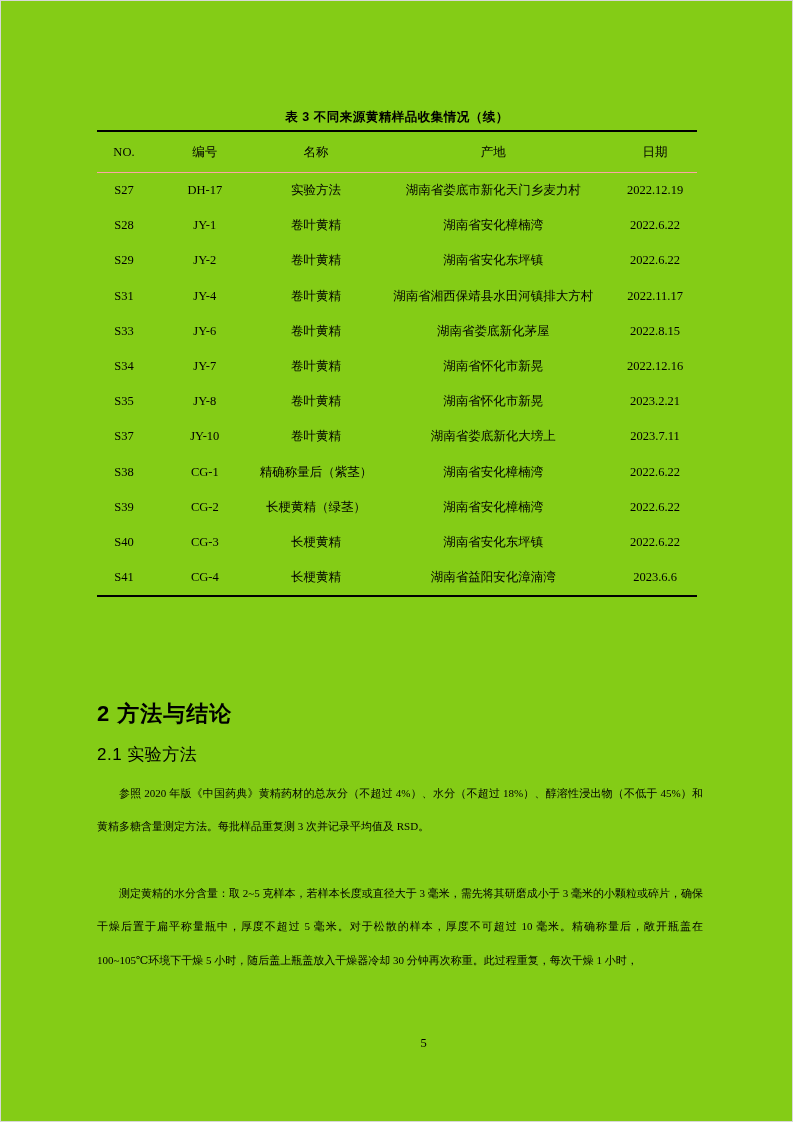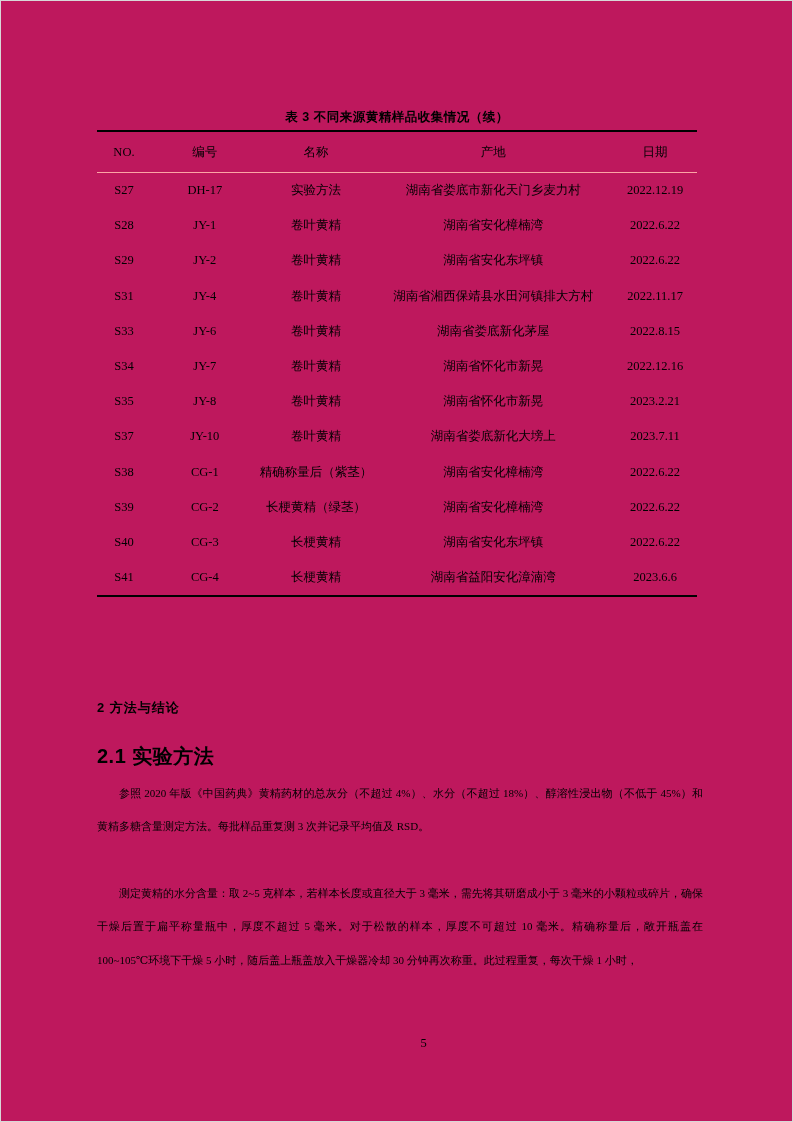--- a/index.html
+++ b/index.html
@@ -1,19 +1,19 @@
 <!DOCTYPE html>
 <html><head>
 <meta charset="utf-8">
 <style>
   html,body{margin:0;padding:0;background:#ffffff;}
   .page{
     position:relative;
     width:793px;height:1122px;
-    background:#be185d;
+    background:#84cc16;
     box-shadow:inset 0 0 0 1px #d8d8d8;
     font-family:"Liberation Serif","DejaVu Serif",serif;
     color:#000;
     overflow:hidden;
   }
   
   .caption{
     position:absolute;top:109px;left:97px;width:600px;
     text-align:center;
     font-family:"Liberation Sans","DejaVu Sans",sans-serif;
@@ -35,26 +35,26 @@
   .sample-table td{
     height:33.2px;text-align:center;vertical-align:middle;
     white-space:nowrap;
   }
   col.c-no{width:9%;}  col.c-code{width:18%;} col.c-name{width:19%;}
   col.c-origin{width:40%;} col.c-date{width:14%;}
   
   .h1{
     position:absolute;top:699px;left:97px;
     font-family:"Liberation Sans","DejaVu Sans",sans-serif;
-    font-weight:bold;font-size:13px;letter-spacing:1px;
+    font-weight:bold;font-size:22px;letter-spacing:1px;
   }
   .h2{
     position:absolute;top:743px;left:97px;
     font-family:"Liberation Sans","DejaVu Sans",sans-serif;
-    font-weight:bold;font-size:20px;letter-spacing:.5px;
+    font-weight:normal;font-size:17px;letter-spacing:.5px;
   }
   
   .para{
     position:absolute;left:97px;width:606px;
     font-size:11px;line-height:33.4px;
     text-align:justify;text-indent:2em;
     margin:0;
   }
   .p1{top:777px;}
   .p2{top:877px;}

